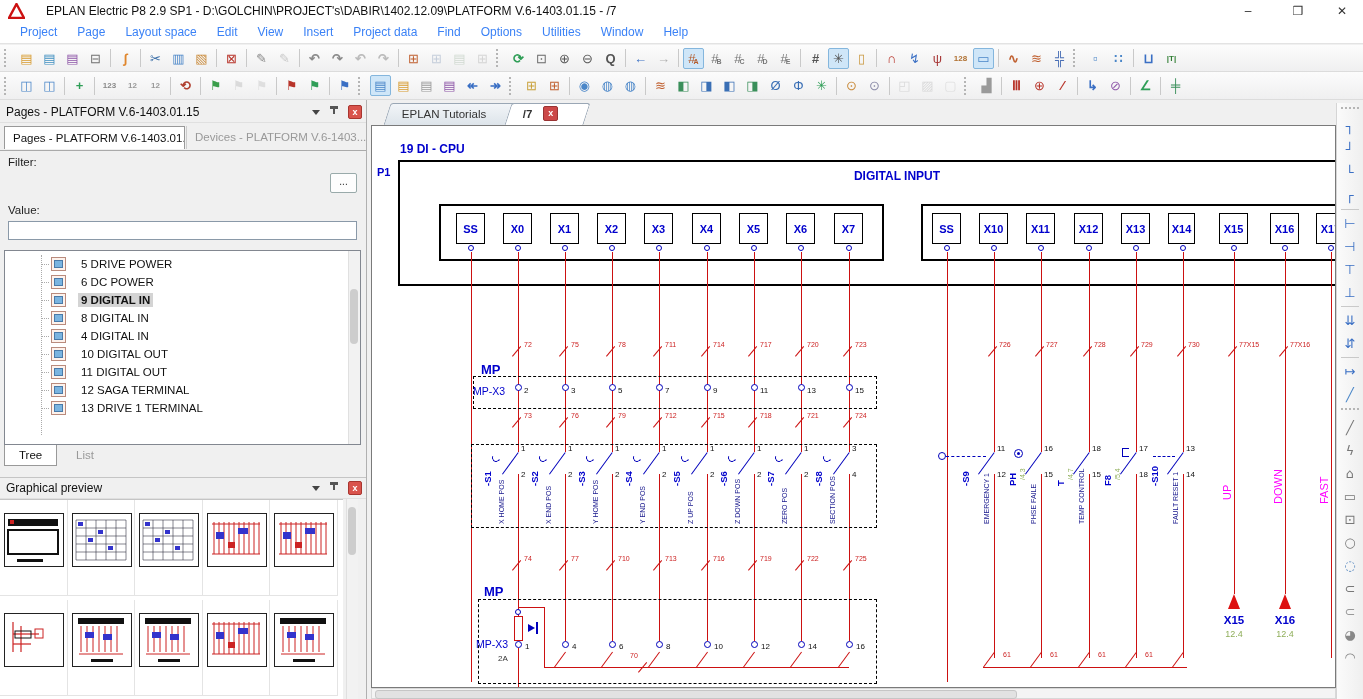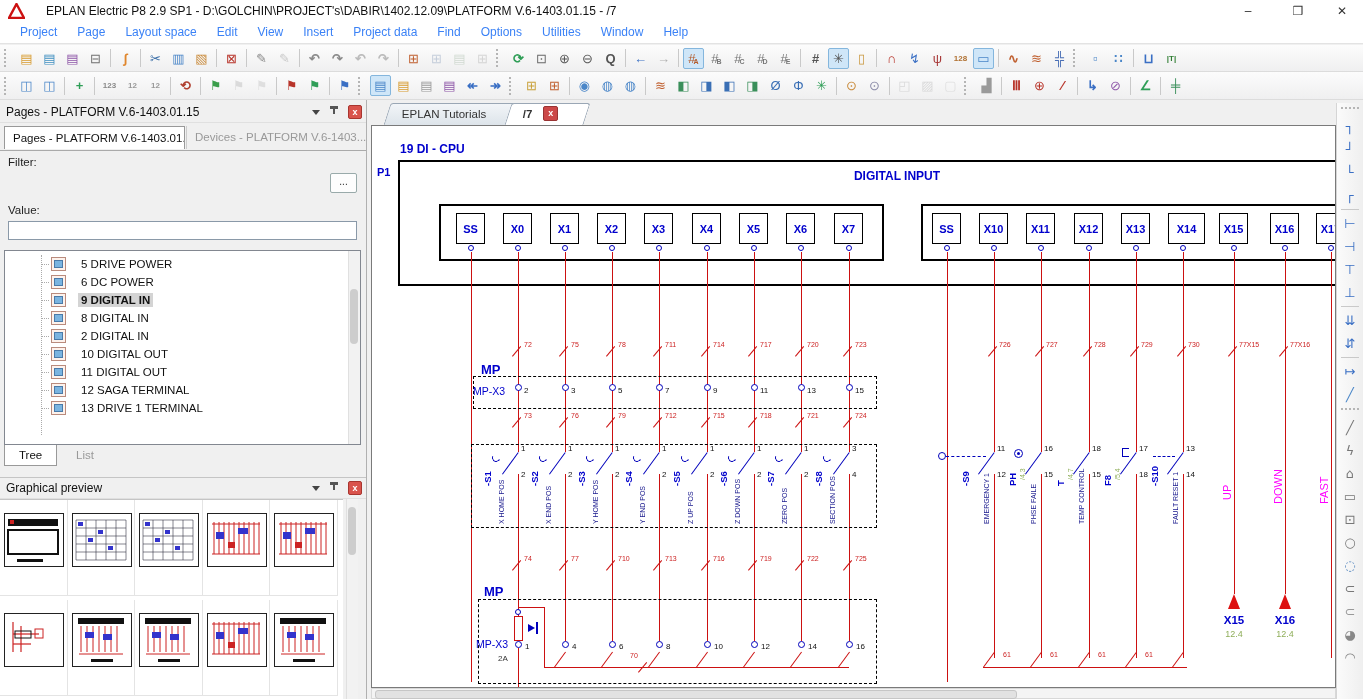--- a/index.html
+++ b/index.html
@@ -446,21 +446,21 @@
           <div class="tree-label">9 DIGITAL IN</div>
         </div>
         <div class="tree-row">
           <div class="tree-guide"></div>
           <div class="page-ico"></div>
           <div class="tree-label">8 DIGITAL IN</div>
         </div>
         <div class="tree-row">
           <div class="tree-guide"></div>
           <div class="page-ico"></div>
-          <div class="tree-label">2 DIGITAL IN</div>
+          <div class="tree-label">4 DIGITAL IN</div>
         </div>
         <div class="tree-row">
           <div class="tree-guide"></div>
           <div class="page-ico"></div>
           <div class="tree-label">10 DIGITAL OUT</div>
         </div>
         <div class="tree-row">
           <div class="tree-guide"></div>
           <div class="page-ico"></div>
           <div class="tree-label">11 DIGITAL OUT</div>
@@ -714,21 +714,21 @@
       <div class="sch" style="left: 560px; top: 87px; width: 29px; height: 31px; border: 1.8px solid rgb(0, 0, 0); text-align: center; line-height: 31px; font-size: 11px; font-weight: bold; color: rgb(0, 0, 204);">SS</div>
       <div class="sch" style="left: 572px; top: 119px; width: 6px; height: 6px; border: 1.2px solid rgb(0, 0, 187); border-radius: 50%; background: rgb(255, 255, 255);"></div>
       <div class="sch" style="left: 607px; top: 87px; width: 29px; height: 31px; border: 1.8px solid rgb(0, 0, 0); text-align: center; line-height: 31px; font-size: 11px; font-weight: bold; color: rgb(0, 0, 204);">X10</div>
       <div class="sch" style="left: 619px; top: 119px; width: 6px; height: 6px; border: 1.2px solid rgb(0, 0, 187); border-radius: 50%; background: rgb(255, 255, 255);"></div>
       <div class="sch" style="left: 654px; top: 87px; width: 29px; height: 31px; border: 1.8px solid rgb(0, 0, 0); text-align: center; line-height: 31px; font-size: 11px; font-weight: bold; color: rgb(0, 0, 204);">X11</div>
       <div class="sch" style="left: 666px; top: 119px; width: 6px; height: 6px; border: 1.2px solid rgb(0, 0, 187); border-radius: 50%; background: rgb(255, 255, 255);"></div>
       <div class="sch" style="left: 702px; top: 87px; width: 29px; height: 31px; border: 1.8px solid rgb(0, 0, 0); text-align: center; line-height: 31px; font-size: 11px; font-weight: bold; color: rgb(0, 0, 204);">X12</div>
       <div class="sch" style="left: 714px; top: 119px; width: 6px; height: 6px; border: 1.2px solid rgb(0, 0, 187); border-radius: 50%; background: rgb(255, 255, 255);"></div>
       <div class="sch" style="left: 749px; top: 87px; width: 29px; height: 31px; border: 1.8px solid rgb(0, 0, 0); text-align: center; line-height: 31px; font-size: 11px; font-weight: bold; color: rgb(0, 0, 204);">X13</div>
       <div class="sch" style="left: 761px; top: 119px; width: 6px; height: 6px; border: 1.2px solid rgb(0, 0, 187); border-radius: 50%; background: rgb(255, 255, 255);"></div>
-      <div class="sch" style="left: 796px; top: 87px; width: 37px; height: 31px; border: 1.8px solid rgb(0, 0, 0); text-align: center; line-height: 31px; font-size: 11px; font-weight: bold; color: rgb(0, 0, 204);">X14</div>
+      <div class="sch" style="left: 796px; top: 87px; width: 27px; height: 31px; border: 1.8px solid rgb(0, 0, 0); text-align: center; line-height: 31px; font-size: 11px; font-weight: bold; color: rgb(0, 0, 204);">X14</div>
       <div class="sch" style="left: 808px; top: 119px; width: 6px; height: 6px; border: 1.2px solid rgb(0, 0, 187); border-radius: 50%; background: rgb(255, 255, 255);"></div>
       <div class="sch" style="left: 847px; top: 87px; width: 29px; height: 31px; border: 1.8px solid rgb(0, 0, 0); text-align: center; line-height: 31px; font-size: 11px; font-weight: bold; color: rgb(0, 0, 204);">X15</div>
       <div class="sch" style="left: 859px; top: 119px; width: 6px; height: 6px; border: 1.2px solid rgb(0, 0, 187); border-radius: 50%; background: rgb(255, 255, 255);"></div>
       <div class="sch" style="left: 898px; top: 87px; width: 29px; height: 31px; border: 1.8px solid rgb(0, 0, 0); text-align: center; line-height: 31px; font-size: 11px; font-weight: bold; color: rgb(0, 0, 204);">X16</div>
       <div class="sch" style="left: 910px; top: 119px; width: 6px; height: 6px; border: 1.2px solid rgb(0, 0, 187); border-radius: 50%; background: rgb(255, 255, 255);"></div>
       <div class="sch" style="left: 944px; top: 87px; width: 29px; height: 31px; border: 1.8px solid rgb(0, 0, 0); text-align: center; line-height: 31px; font-size: 11px; font-weight: bold; color: rgb(0, 0, 204);">X17</div>
       <div class="sch" style="left: 956px; top: 119px; width: 6px; height: 6px; border: 1.2px solid rgb(0, 0, 187); border-radius: 50%; background: rgb(255, 255, 255);"></div>
       <div class="sch" style="left: 99px; top: 126px; width: 1px; height: 430px; background: rgb(204, 17, 17);"></div>
       <div class="sch" style="left: 575px; top: 126px; width: 1px; height: 430px; background: rgb(204, 17, 17);"></div>
       <div class="sch" style="left: 146px; top: 126px; width: 1px; height: 200px; background: rgb(204, 17, 17);"></div>

